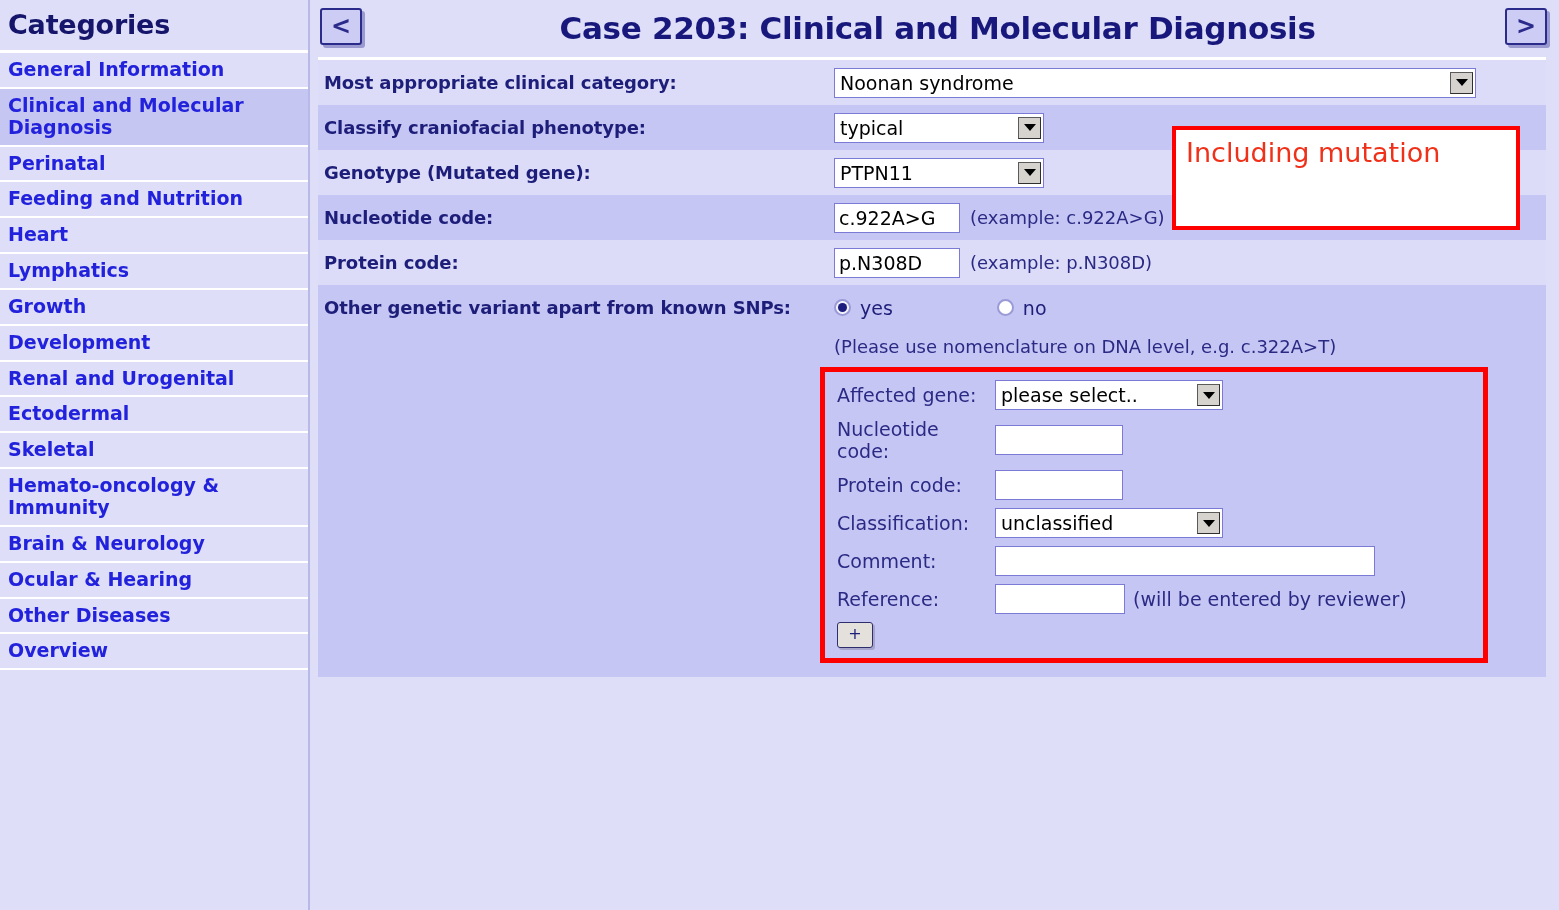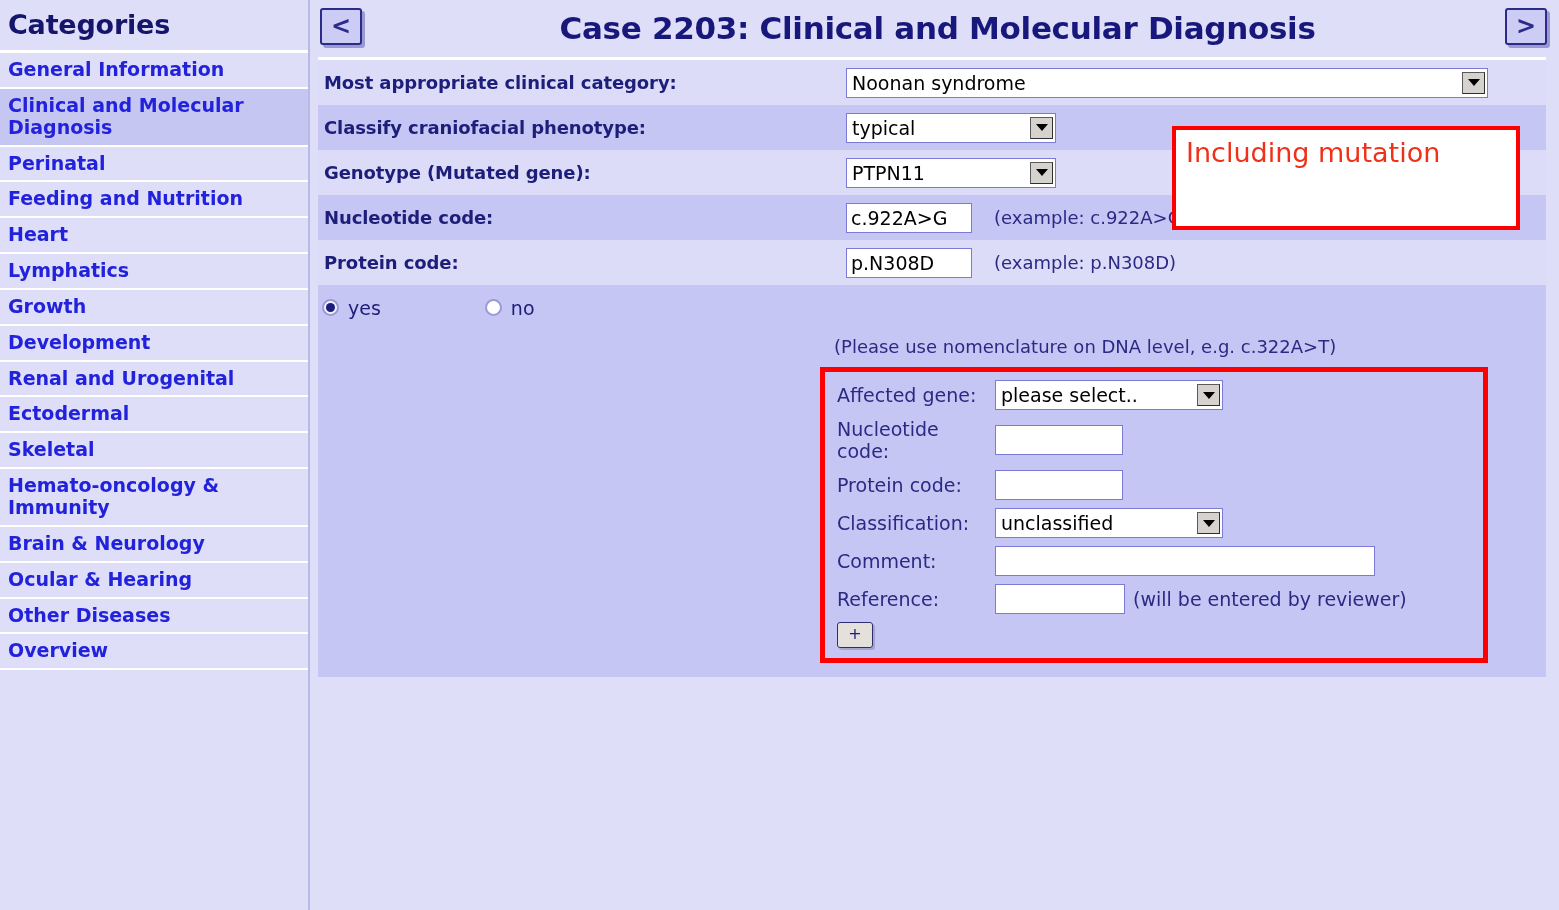--- a/index.html
+++ b/index.html
@@ -65,21 +65,20 @@
   }
 
   
   #form-panel {
     position: absolute; left: 318px; top: 60px; width: 1228px;
   }
   .row {
     display: flex; align-items: center;
     min-height: 45px;
     padding-left: 4px;
-    gap: 12px;
   }
   .row.light { background: #dcdcf8; }
   .row.dark  { background: #c6c6f4; }
   .row-label {
     width: 512px;
     font-size: 18px; font-weight: bold; color: #1d1d7a;
     padding-left: 2px;
     letter-spacing: -0.1px;
   }
   .hint {
@@ -288,20 +287,21 @@
     </div>
 
     <div class="row light">
       <div class="row-label">Protein code:</div>
       <input class="tinput code" type="text" value="p.N308D" style="">
       <span class="hint">(example: p.N308D)</span>
     </div>
 
     <div id="variant-block">
       <div class="row" style="background:transparent;">
+        <div class="row-label">Other genetic variant apart from known SNPs:</div>
         <div class="radios">
           <span class="radio-wrap">
             <span class="radio on"></span>
             <span class="radio-label">yes</span>
           </span>
           <span class="radio-wrap" style="margin-left:104px;">
             <span class="radio"></span>
             <span class="radio-label">no</span>
           </span>
         </div>

